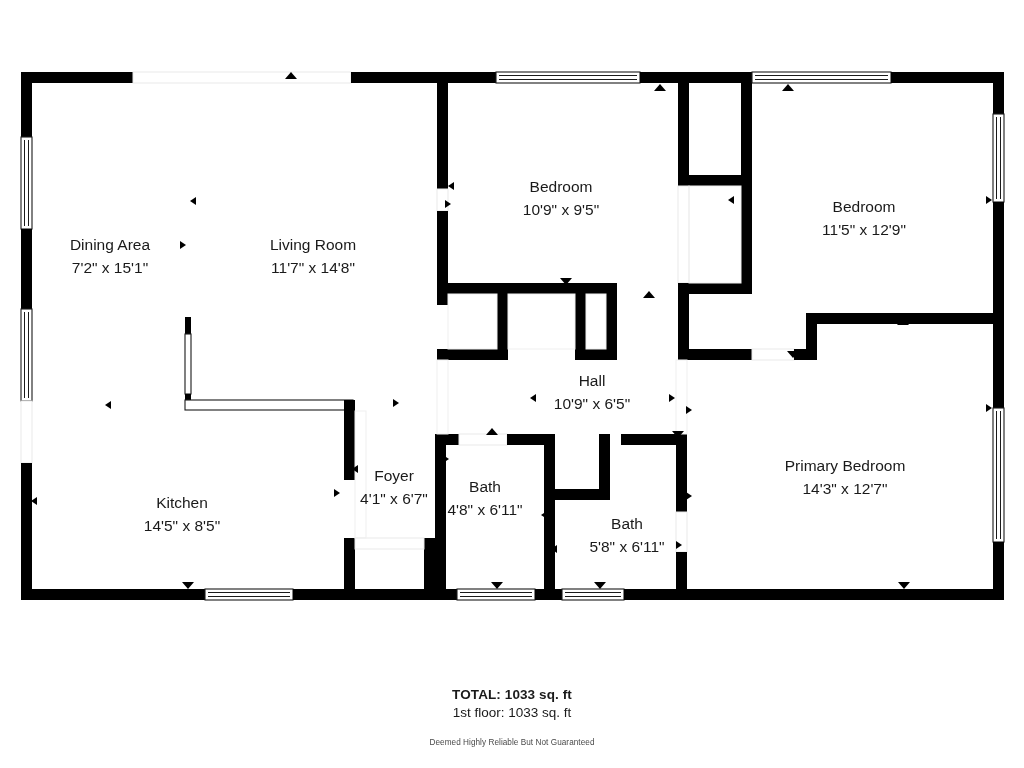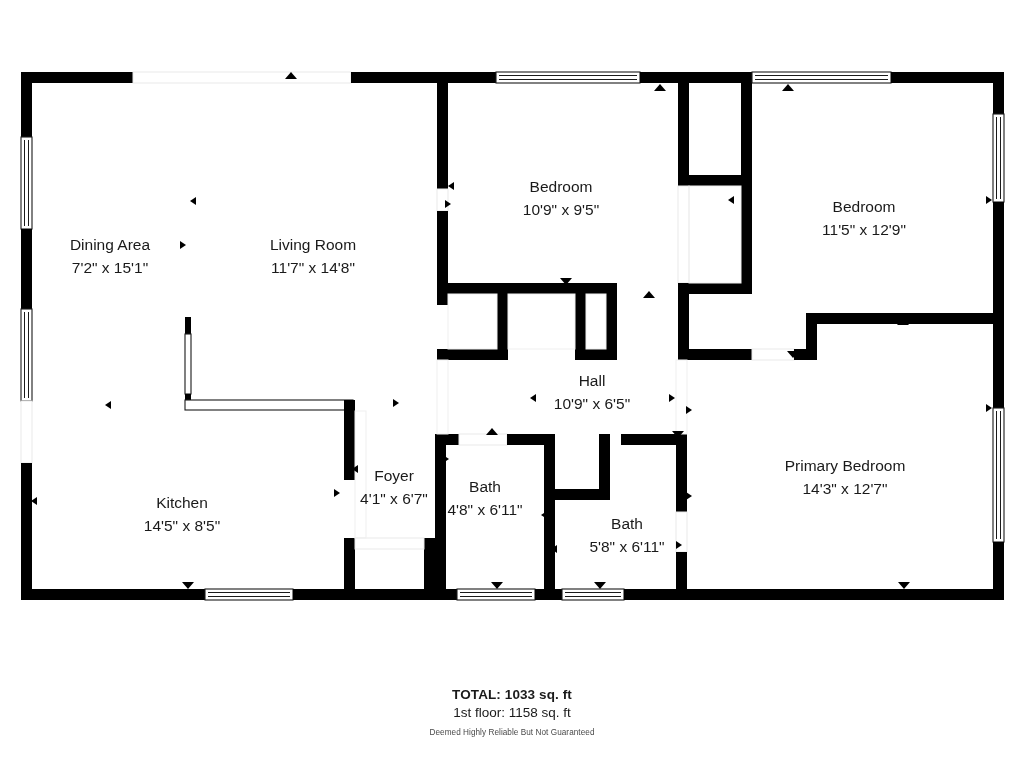--- a/index.html
+++ b/index.html
@@ -47,21 +47,21 @@
     font-size:13.5px;
     font-weight:bold;
     color:#1a1a1a;
     letter-spacing:0.1px;
   }
   .footer .f-line{
     font-size:13.5px;
     color:#1a1a1a;
   }
   .footer .f-disclaimer{
-    margin-top:6px;
+    margin-top:16px;
     font-size:8.2px;
     color:#4a4a4a;
     letter-spacing:0.05px;
   }
 </style>
 </head>
 <body>
 
 <div id="plan-root">
 
@@ -252,17 +252,17 @@
       <text class="rm-dim" x="627" y="552">5'8" x 6'11"</text>
 
       <text class="rm-name" x="182" y="508">Kitchen</text>
       <text class="rm-dim" x="182" y="531">14'5" x 8'5"</text>
 
     </g>
   </svg>
 
   <div class="footer">
     <div class="f-total">TOTAL: 1033 sq. ft</div>
-    <div class="f-line">1st floor: 1158 sq. ft</div>
+    <div class="f-line">1st floor: 1033 sq. ft</div>
     <div class="f-disclaimer">Deemed Highly Reliable But Not Guaranteed</div>
   </div>
 
 </div>
 
 </body></html>

